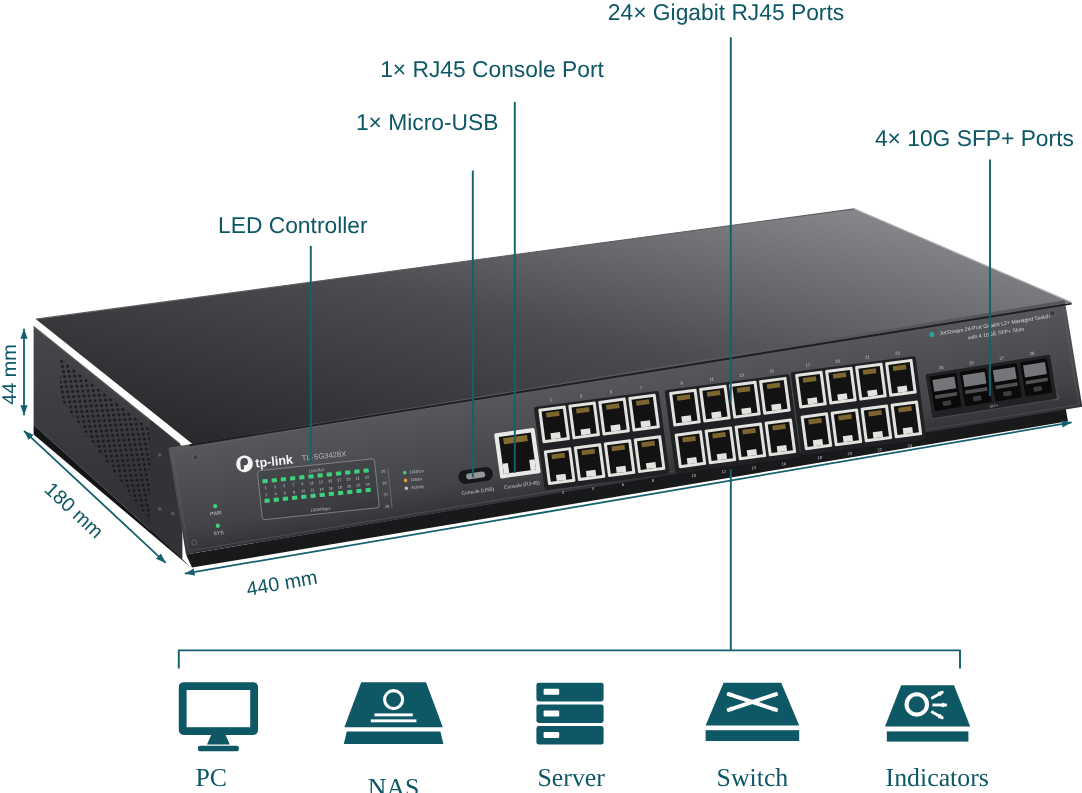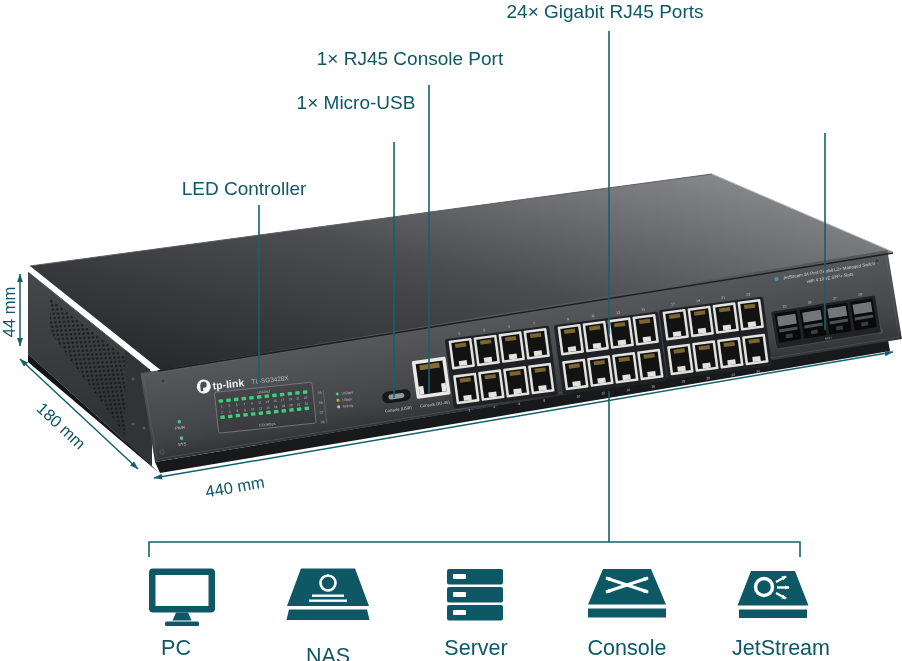--- a/index.html
+++ b/index.html
@@ -7,21 +7,21 @@
   }
   html,body{margin:0;padding:0;background:#fff;}
   #stage{position:relative;width:902px;height:661px;overflow:hidden;background:#fff;
          font-family:"Liberation Sans",sans-serif;}
   #scene{position:absolute;left:0;top:0;}
   svg text{font-family:"Liberation Sans",sans-serif;}
   .callout{position:absolute;transform:translateX(-50%);color:var(--accent);
            font-size:19px;line-height:21px;white-space:nowrap;}
   .dim{position:absolute;color:var(--accent);font-size:16.5px;white-space:nowrap;}
   .devlabel{position:absolute;transform:translateX(-50%);color:var(--accent);
-            font-size:21.5px;white-space:nowrap;}
+            font-size:21.5px;white-space:nowrap;font-family:Liberation Serif, serif;}
   .tealline{stroke:var(--line);stroke-width:1.6;fill:none;}
   .dimline{stroke:var(--line);stroke-width:1.5;fill:none;}
 </style>
 </head>
 <body>
 
 <div id="stage">
 
   <svg id="scene" width="902" height="661" viewBox="0 0 902 661">
     <defs>
@@ -393,24 +393,25 @@
       <line x1="776" y1="593" x2="786" y2="598.5" stroke="#fff" stroke-width="2.4" marker-end="url(#wah)"></line>
       <rect x="739" y="609.5" width="68" height="8.5" fill="var(--icon)"></rect>
     </g>
   </svg>
 
   <div class="callout" style="left:605px;top:1px">24× Gigabit RJ45 Ports</div>
   <div class="callout" style="left:410px;top:48px">1× RJ45 Console Port</div>
   <div class="callout" style="left:356px;top:92px">
     <div>1× Micro-USB</div>
   </div>
+  <div class="callout" style="left:812px;top:106px">4× 10G SFP+ Ports</div>
   <div class="callout" style="left:244px;top:178px">LED Controller</div>
 
   <div class="dim" style="left:9px;top:312px;transform:translate(-50%,-50%) rotate(-90deg)">44 mm</div>
   <div class="dim" style="left:61px;top:426px;transform:translate(-50%,-50%) rotate(43deg)">180 mm</div>
   <div class="dim" style="left:235px;top:487px;transform:translate(-50%,-50%) rotate(-10deg)">440 mm</div>
 
   <div class="devlabel" style="left:176px;top:636px">PC</div>
   <div class="devlabel" style="left:328px;top:644px">NAS</div>
   <div class="devlabel" style="left:476px;top:636px">Server</div>
-  <div class="devlabel" style="left:627px;top:636px">Console</div>
-  <div class="devlabel" style="left:781px;top:636px">JetStream</div>
+  <div class="devlabel" style="left:627px;top:636px">Switch</div>
+  <div class="devlabel" style="left:781px;top:636px">Indicators</div>
 </div>
 
 </body></html>

